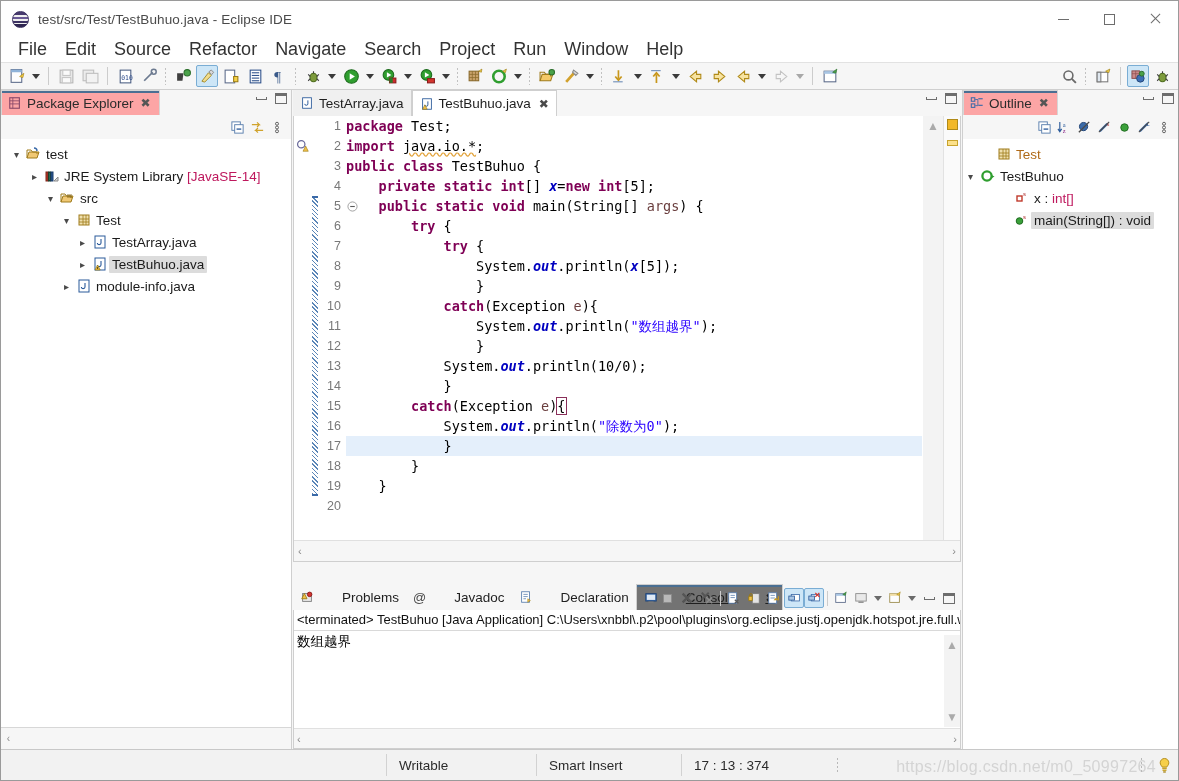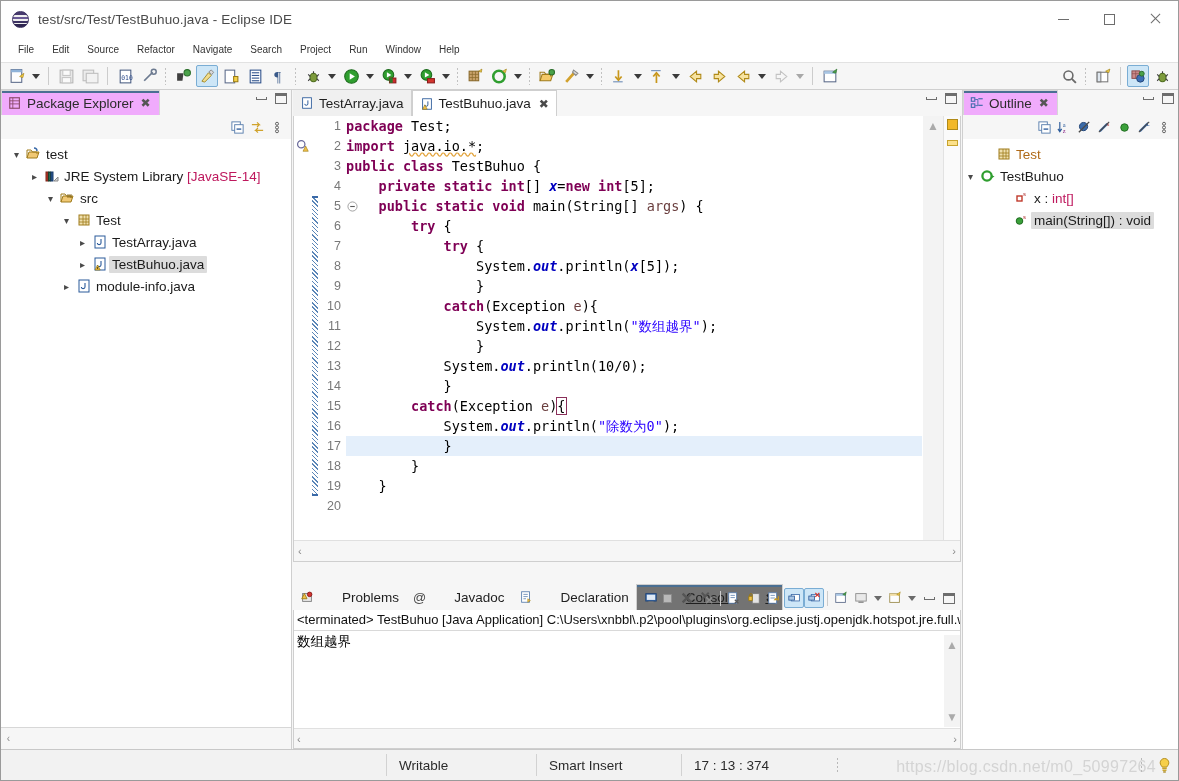--- a/index.html
+++ b/index.html
@@ -69,21 +69,21 @@
   
   #menubar {
     height: 25px;
     background: #ffffff;
     display: flex; align-items: center;
     padding-left: 8px;
   }
   #menubar .mi {
     padding: 2px 9px;
     color: #333333;
-    font-size: 10px;
+    font-size: 18px;
     cursor: default;
   }
 
   
   #toolbar {
     height: 28px;
     background: #f6f6f6;
     border-top: 1px solid #e2e2e2;
     border-bottom: 1px solid #cfcfcf;
     display: flex; align-items: center;
@@ -126,21 +126,21 @@
   .view-tabbar {
     height: 25px;
     background: #f6f6f6;
     position: relative;
     display: flex; align-items: flex-end;
   }
   .view-tab {
     height: 25px;
     display: flex; align-items: center;
     padding: 0 8px 0 6px;
-    background: #f0abfc;
+    background: #fca5a5;
     border-top: 1px solid #d6d6d6;
     border-left: 1px solid #d6d6d6;
     border-right: 1px solid #d6d6d6;
     font-size: 13.5px;
     color: #2b2b2b;
     position: relative;
   }
   .view-tab.active::after {
     content: ""; position: absolute; left: 0; right: 0; top: 0;
     height: 2px; background: #4a6f93;

